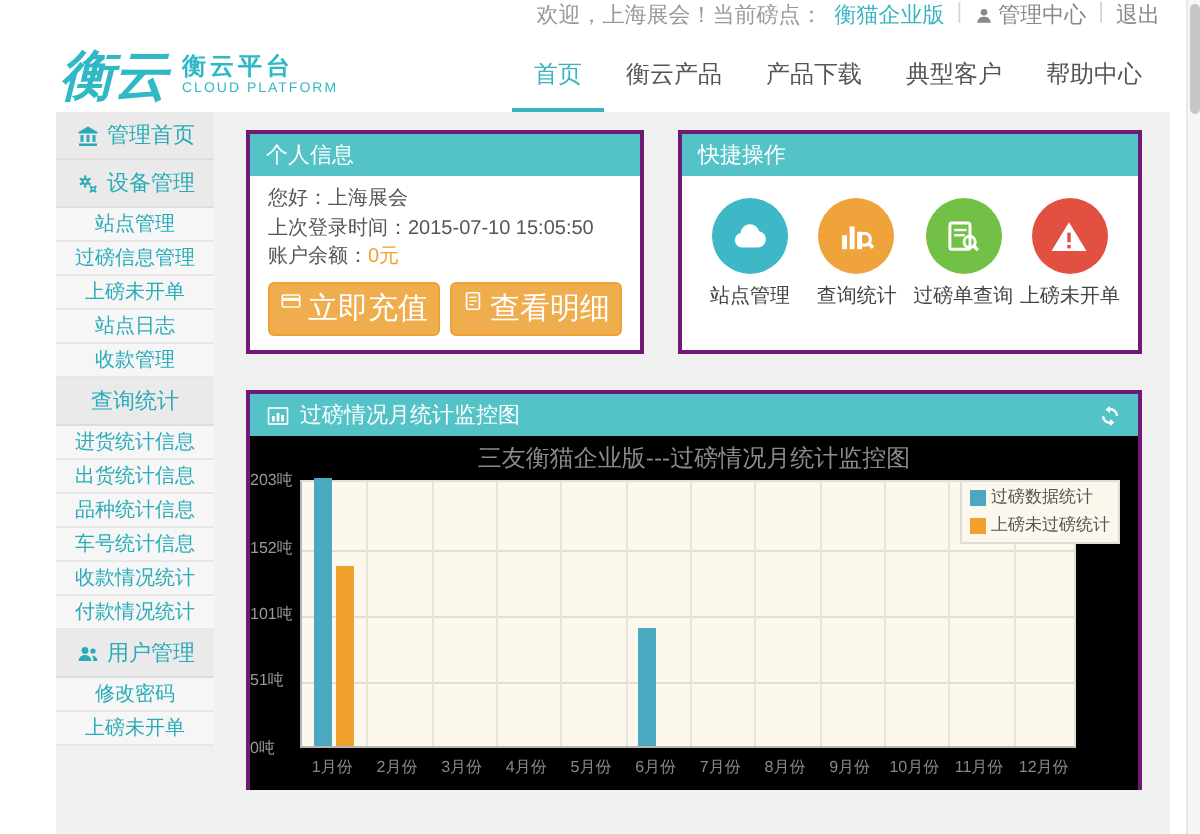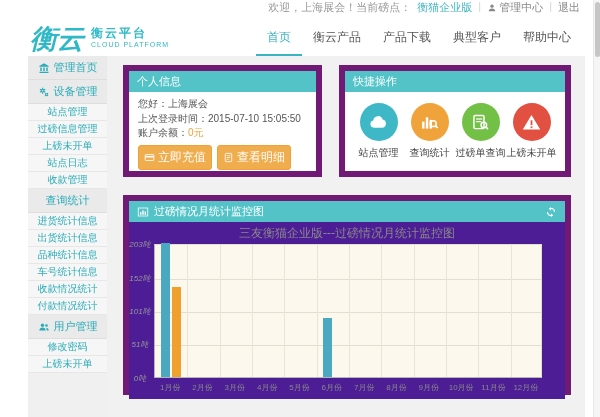--- a/index.html
+++ b/index.html
@@ -36,61 +36,61 @@
                background:#eaeaea; border-bottom:1px solid #dedede; color:#2aacb8;
                font-size:11px; cursor:pointer; }
   .sb-header svg { width:12px; height:12px; color:#2aacb8; }
   .sb-item { height:17px; display:flex; align-items:center; justify-content:center;
              background:#f6f6f6; border-bottom:1px solid #e7e7e7; color:#2aacb8;
              font-size:10px; cursor:pointer; }
 
   
   .content { flex:1; padding:9px 5px 0 16px; }
   .row { display:flex; gap:17px; margin-bottom:18px; }
-  .panel { background:#fff; border:6px solid #701a75; }
+  .panel { background:#fff; border:2px solid #701a75; }
   .panel-header { height:21px; background:#54c3c8; color:#fff; font-size:11px;
                   display:flex; align-items:center; padding:0 8px; gap:5px; }
   .panel-header svg { width:12px; height:12px; color:#fff; }
 
   
   .personal { width:199px; height:112px; }
   .personal-body { display:flex; padding:5px 7px 0 7px; height:90px; }
   .avatar-col { width:74px; text-align:center; flex-shrink:0; }
   .avatar-col svg.avatar { width:60px; height:46px; }
   .edit-link { font-size:10px; color:#555; cursor:pointer; }
   .info-col { flex:1; font-size:10px; color:#555; line-height:1.45; padding-left:2px; }
   .balance-value { color:#f0a030; }
   .btn-row { display:flex; gap:5px; margin-top:4px; }
-  .btn { background:#f0ad4e; border:1px solid #eea236; color:#fff; font-size:12px;
-         padding:3px 5px; border-radius:3px; display:flex; align-items:center; gap:3px;
+  .btn { background:#f0ad4e; border:1px solid #eea236; color:#fff; font-size:15px;
+         padding:3px 5px; border-radius:3px; display:flex; align-items:flex-start; gap:3px;
          cursor:pointer; white-space:nowrap; }
   .btn svg { width:11px; height:11px; color:#fff; }
 
   
   .quick { width:232px; height:112px; }
   .quick-body { display:flex; justify-content:space-between; padding:11px 8px 0 8px; }
   .action { width:52px; text-align:center; cursor:pointer; }
   .action-circle { width:38px; height:38px; border-radius:50%; margin:0 auto 5px auto;
                    display:flex; align-items:center; justify-content:center; }
   .action-circle svg { width:21px; height:21px; color:#fff; }
   .action-label { font-size:10px; color:#444; line-height:1.3; }
 
   
   .chart-panel { width:448px; height:200px; }
-  .chart-body { position:relative; height:177px; background:#4c1d95; }
+  .chart-body { position:relative; height:177px; background:#000000; }
   .chart-title { text-align:center; font-size:12px; color:#8a8a8a; padding-top:3px;
                  font-family:"DejaVu Serif",serif; }
   .plot { position:absolute; left:25px; top:22px; width:388px; height:134px;
           background:#fdf8ee; border:1px solid #e2ded2; border-left-color:#b5b5b5;
           border-bottom-color:#b5b5b5; }
   .gridline { position:absolute; left:0; right:0; height:0; border-top:1px solid #e3ded0; }
   .vline { position:absolute; top:0; bottom:0; width:0; border-left:1px solid #e8e4d8; }
   .bar { position:absolute; bottom:0; width:9px; }
-  .ytick { position:absolute; width:22px; text-align:center; font-size:8px; color:#999;
-           left:0; transform:translateY(-50%);font-style:italic; }
+  .ytick { position:absolute; width:22px; text-align:left; font-size:8px; color:#999;
+           left:0; transform:translateY(-50%); }
   .xlabel { position:absolute; font-size:8px; color:#888; transform:translateX(-50%);
             white-space:nowrap; }
   .legend { position:absolute; right:9px; top:22px; background:#fdf8ee;
             border:1px solid #ddd; padding:2px 4px; display:flex; flex-direction:column; gap:2px; }
   .legend-row { display:flex; align-items:center; gap:3px; font-size:8.5px; color:#555; }
   .legend-swatch { width:8px; height:8px; flex-shrink:0; }
   .refresh { margin-left:auto; cursor:pointer; display:flex; }
   .refresh svg { width:12px; height:12px; }
 
   
@@ -325,20 +325,30 @@
             <div class="vline" style="left: 161.667px;"></div>
             <div class="vline" style="left: 194px;"></div>
             <div class="vline" style="left: 226.333px;"></div>
             <div class="vline" style="left: 258.667px;"></div>
             <div class="vline" style="left: 291px;"></div>
             <div class="vline" style="left: 323.333px;"></div>
             <div class="vline" style="left: 355.667px;"></div>
             <div class="bar" style="left: 6.16667px; height: 134px; background: rgb(74, 169, 193);"></div>
             <div class="bar" style="left: 17.1667px; height: 90.4335px; background: rgb(240, 160, 44);"></div>
             <div class="bar" style="left: 167.833px; height: 59.4089px; background: rgb(74, 169, 193);"></div>
+          </div>
+        <div class="legend" id="legend">
+            <div class="legend-row">
+              <span class="legend-swatch" style="background: rgb(74, 169, 193);"></span>
+              <span>过磅数据统计</span>
+            </div>
+            <div class="legend-row">
+              <span class="legend-swatch" style="background: rgb(240, 160, 44);"></span>
+              <span>上磅未过磅统计</span>
+            </div>
           </div>
       <div class="ytick" style="top: 156px;">0吨</div>
           <div class="ytick" style="top: 122.335px;">51吨</div>
           <div class="ytick" style="top: 89.33px;">101吨</div>
           <div class="ytick" style="top: 55.665px;">152吨</div>
           <div class="ytick" style="top: 22px;">203吨</div>
           <div class="xlabel" style="left: 41.1667px; top: 160px;">1月份</div>
           <div class="xlabel" style="left: 73.5px; top: 160px;">2月份</div>
           <div class="xlabel" style="left: 105.833px; top: 160px;">3月份</div>
           <div class="xlabel" style="left: 138.167px; top: 160px;">4月份</div>

